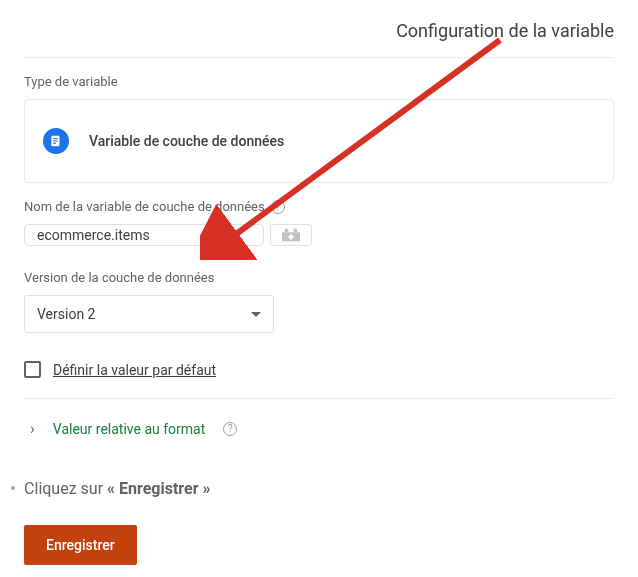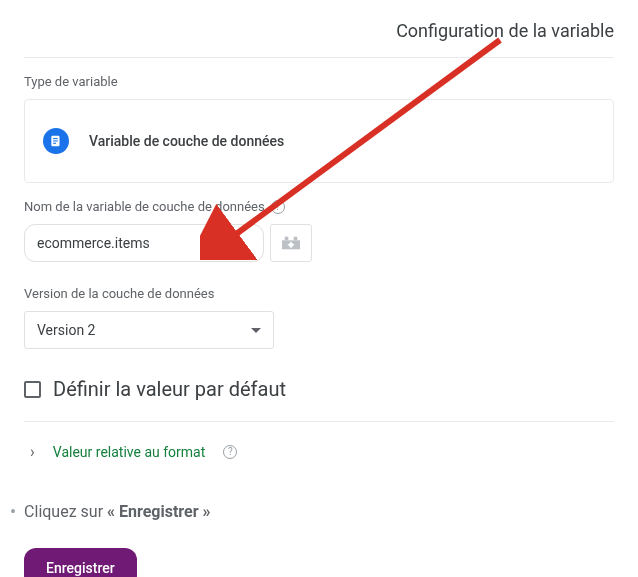--- a/index.html
+++ b/index.html
@@ -57,22 +57,22 @@
       color: #3c4043;
     }
     .input-row {
       display: flex;
       align-items: stretch;
       gap: 6px;
       margin-bottom: 24px;
     }
     .text-input {
       border: 1px solid #e0e0e0;
-      border-radius: 11px;
-      padding: 10px 12px;
+      border-radius: 5px;
+      padding: 2px 12px;
       font-size: 14px;
       color: #3c4043;
       width: 240px;
       font-family: inherit;
     }
     .brick-button {
       border: 1px solid #e0e0e0;
       background: #fff;
       border-radius: 3px;
       width: 42px;
@@ -112,22 +112,23 @@
     }
     .checkbox {
       width: 17px;
       height: 17px;
       border: 2px solid #5f6368;
       border-radius: 2px;
       cursor: pointer;
       background: #fff;
     }
     .checkbox-label {
-      font-size: 20px;
-      color: #3c4043;
+      font-size: 14px;
+      color: #3c4043;
+      text-decoration: underline;
     }
     .collapse-row {
       display: flex;
       align-items: center;
       gap: 18px;
       padding: 4px 0 16px 6px;
     }
     .chevron-right {
       color: #5f6368;
       font-size: 16px;
@@ -153,24 +154,24 @@
       margin: 24px 0 26px -14px;
       display: flex;
       align-items: center;
       gap: 8px;
     }
     .bullet {
       color: #9aa0a6;
       font-size: 18px;
     }
     .save-button {
-      background: #701a75;
+      background: #c2410c;
       color: #fff;
       border: none;
-      border-radius: 12px;
+      border-radius: 2px;
       padding: 12px 22px;
       font-size: 14px;
       font-weight: 500;
       cursor: pointer;
       font-family: inherit;
     }
     .arrow-overlay {
       position: absolute;
       left: 200px;
       top: 30px;

